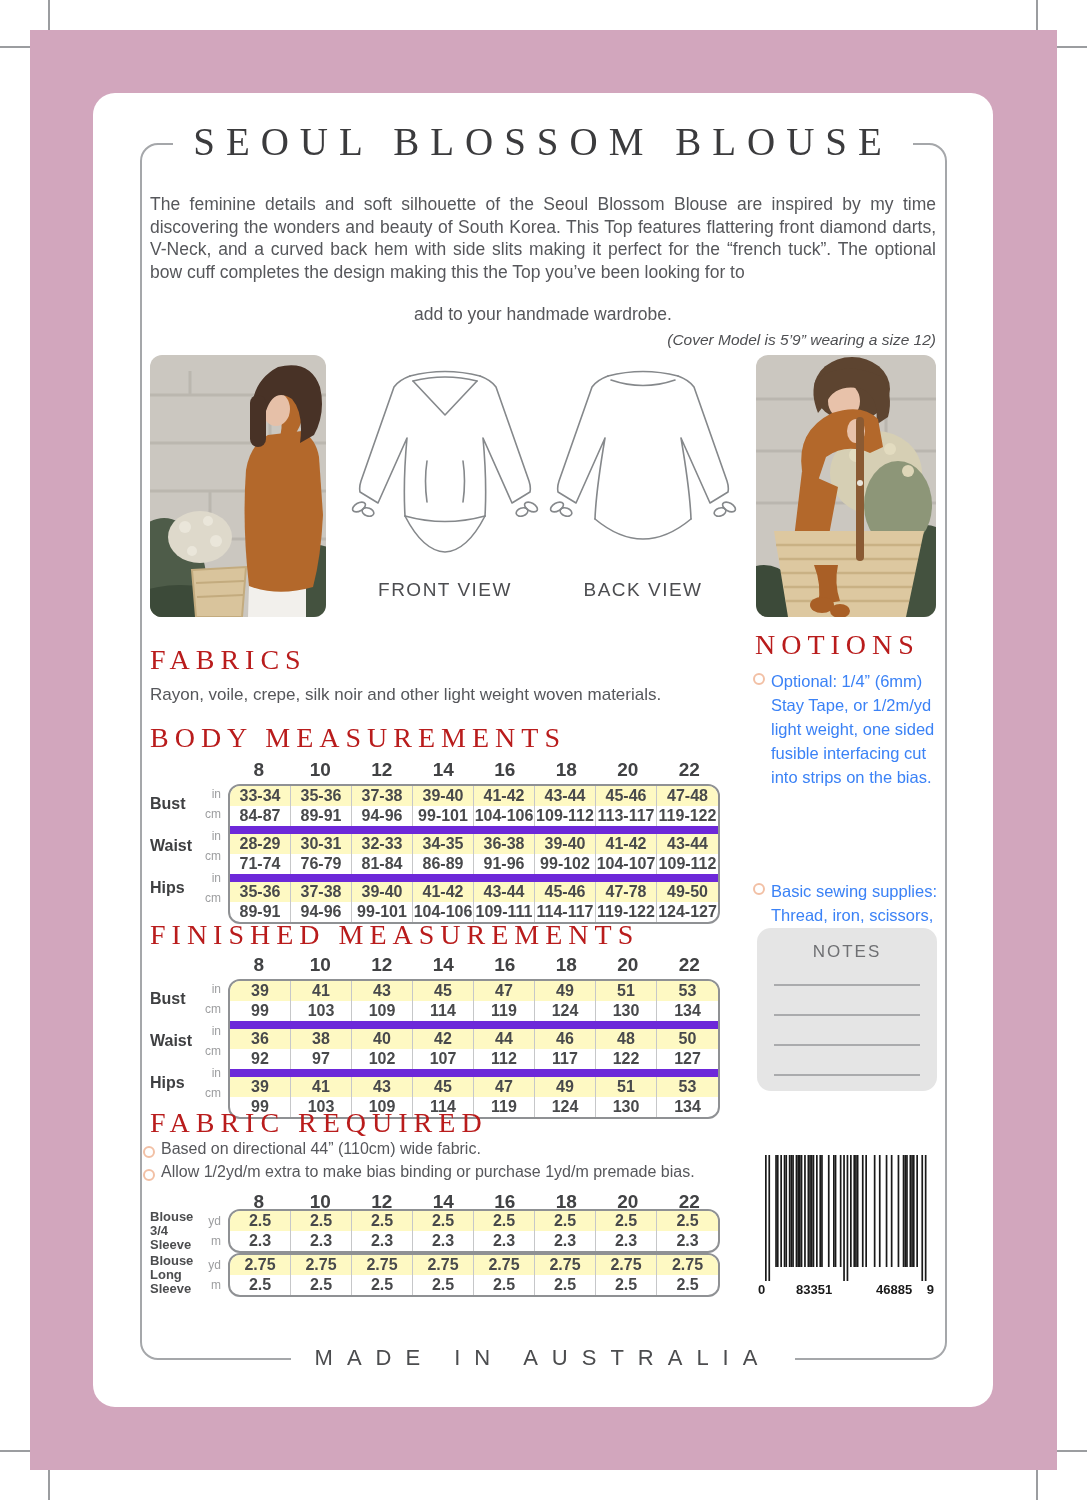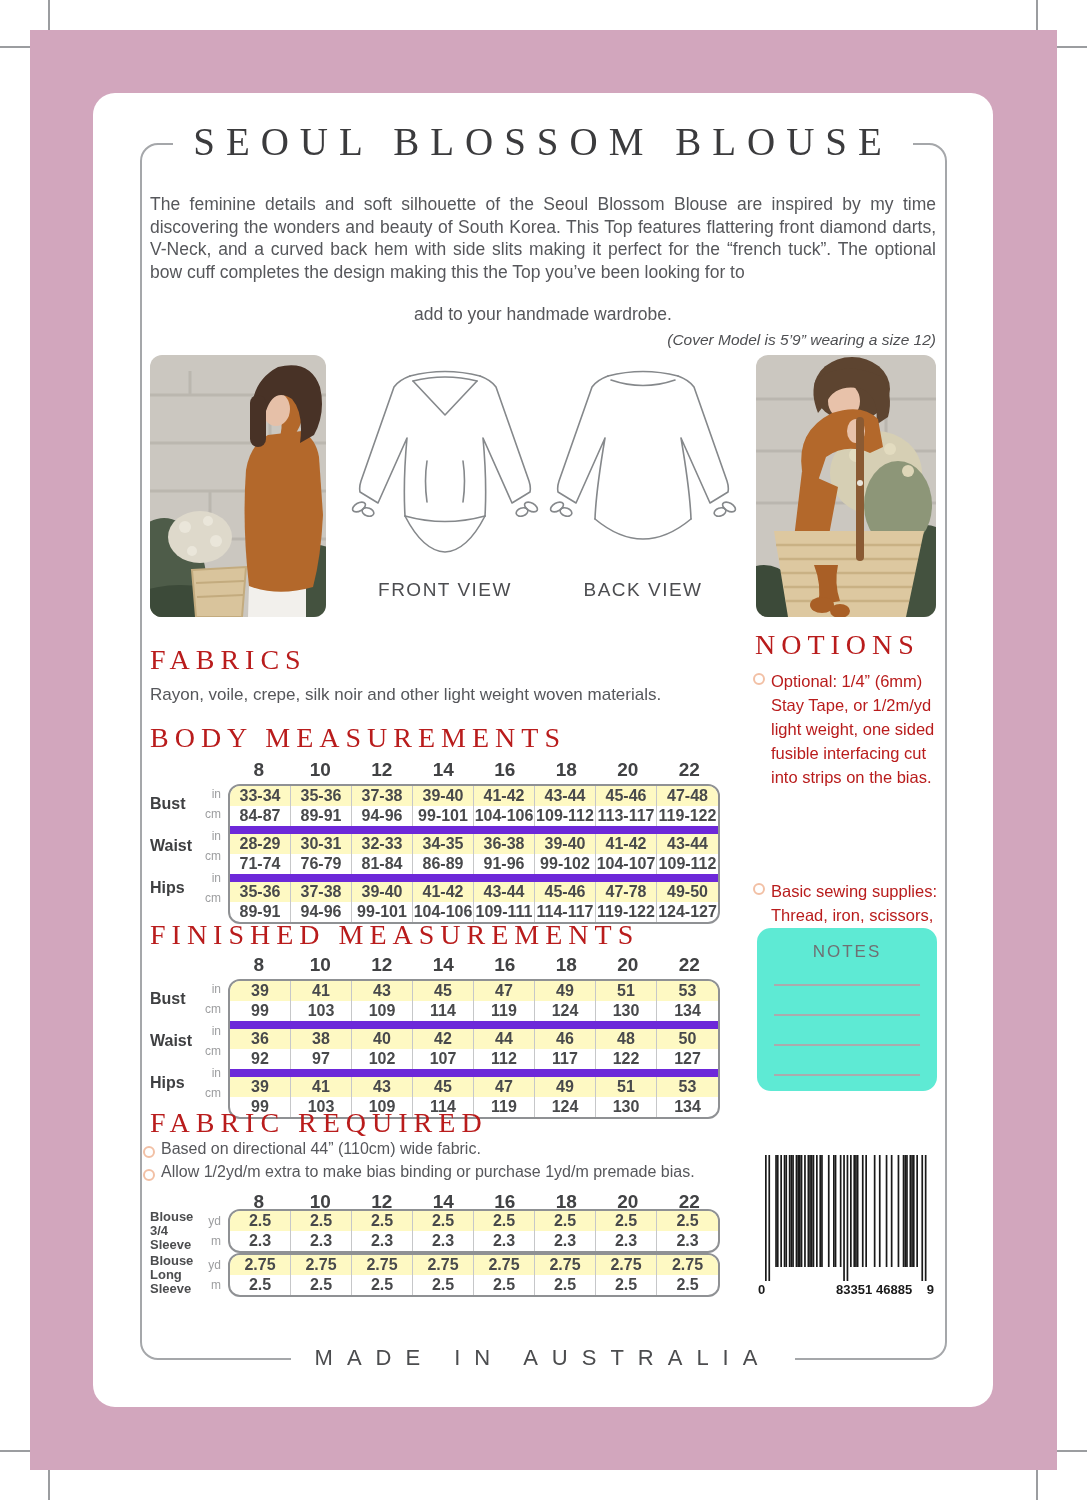--- a/index.html
+++ b/index.html
@@ -69,31 +69,31 @@
   .ring{flex:0 0 auto;width:8px;height:8px;border:2px solid #f2c0a5;border-radius:50%;margin:4px 6px 0 0;}
   .b1{top:1047px;} .b2{top:1070px;}
 
   .ftable{position:absolute;left:57px;width:570px;display:flex;}
   .ft1{top:1116px;} .ft2{top:1160px;}
   .flabwrap{width:78px;display:flex;align-items:center;justify-content:space-between;}
   .flab{font-weight:bold;font-size:13px;line-height:14px;color:#4c4d4f;}
   .fgrid{flex:1;border:2px solid #8f9194;border-radius:12px;overflow:hidden;background:#fff;}
 
   .notion-item{position:absolute;left:660px;width:186px;display:flex;align-items:flex-start;
-       font-size:16.5px;line-height:24px;color:#b91c1c;}
+       font-size:16.5px;line-height:24px;color:#3b82f6;}
   .n1{top:576px;} .n2{top:786px;}
 
-  .notes-box{position:absolute;left:664px;top:835px;width:180px;height:163px;background:#5eead4;border-radius:14px;}
+  .notes-box{position:absolute;left:664px;top:835px;width:180px;height:163px;background:#e5e5e5;border-radius:14px;}
   .notes-title{text-align:center;padding-top:14px;font-size:17px;letter-spacing:2px;color:#6f7073;}
   .note-line{height:0;border-top:2px solid #aaabad;width:146px;margin:28px auto 0 auto;}
   .note-line:first-of-type{margin-top:0;}
 
   .barcode{position:absolute;left:663px;top:1062px;width:180px;height:142px;}
   .bc-digit{position:absolute;bottom:0;font-size:13px;font-weight:bold;color:#1a1a1a;background:#fff;padding:0 2px;}
-  .bc-d0{left:0;} .bc-d1{left:38px;margin-left:40px;} .bc-d2{left:118px;} .bc-d3{right:0;}
+  .bc-d0{left:0;} .bc-d1{left:38px;} .bc-d2{left:118px;} .bc-d3{right:0;}
 
   .footer{position:absolute;left:0;right:0;top:1252px;text-align:center;}
   .footer span{display:inline-block;background:#ffffff;padding:0 24px;
      font-size:22px;letter-spacing:14px;color:#4b4c4e;}
 </style>
 </head>
 <body>
 
 <div class="crop" style="left:48px;top:0;width:2px;height:36px;"></div>
 <div class="crop" style="left:0;top:46px;width:37px;height:2px;"></div>

